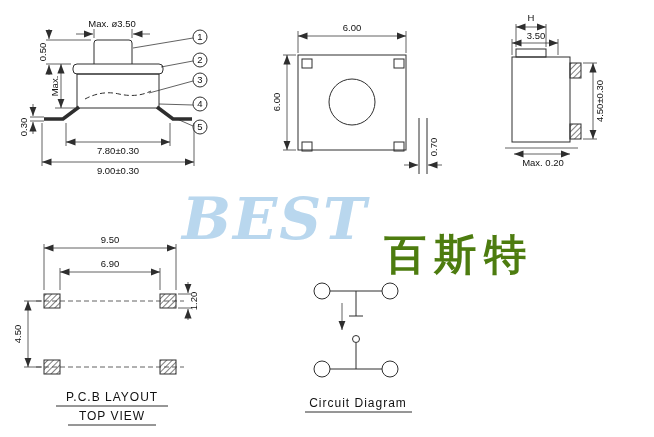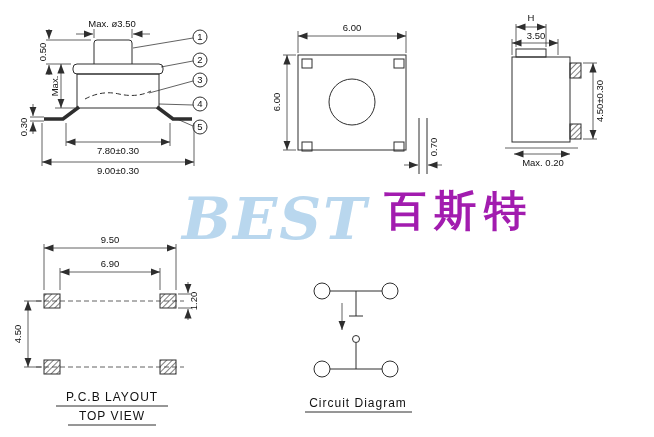--- a/index.html
+++ b/index.html
@@ -4,21 +4,21 @@
 <style>
   * { margin:0; padding:0; box-sizing:border-box; }
   html,body { width:654px; height:437px; background:#ffffff; overflow:hidden; }
   body { font-family:"Liberation Sans", sans-serif; }
   .canvas { position:relative; width:654px; height:437px; background:#fff; }
   .watermark { position:absolute; left:182px; top:190px; display:flex; gap:16px;
                user-select:none; pointer-events:none; }
   .wm-latin { font-family:"DejaVu Serif", serif; font-style:italic; font-weight:bold;
               font-size:58px; line-height:1; color:#b9d7ee; letter-spacing:2px; }
   .wm-cjk { font-family:"DejaVu Sans", sans-serif; font-weight:bold; font-size:42px;
-            line-height:1; color:#a21caf; letter-spacing:8px; }
+            line-height:1; color:#4d7c0f; letter-spacing:8px;margin-top:44px; }
   svg { position:absolute; left:0; top:0; }
   .ln   { stroke:#2e2e2e; stroke-width:1; fill:none; }
   .thin { stroke:#2e2e2e; stroke-width:0.75; fill:none; }
   .lead { stroke:#2e2e2e; stroke-width:3.5; fill:none; }
   .dash { stroke-dasharray:5 3; }
   .hatched { fill:url(#hatch); stroke:#2e2e2e; stroke-width:1; }
   text { font-family:"Liberation Sans", sans-serif; }
   .dimt { font-size:9.5px; fill:#111; }
   .lbl  { font-size:12px; fill:#111; letter-spacing:1px; }
 </style>

